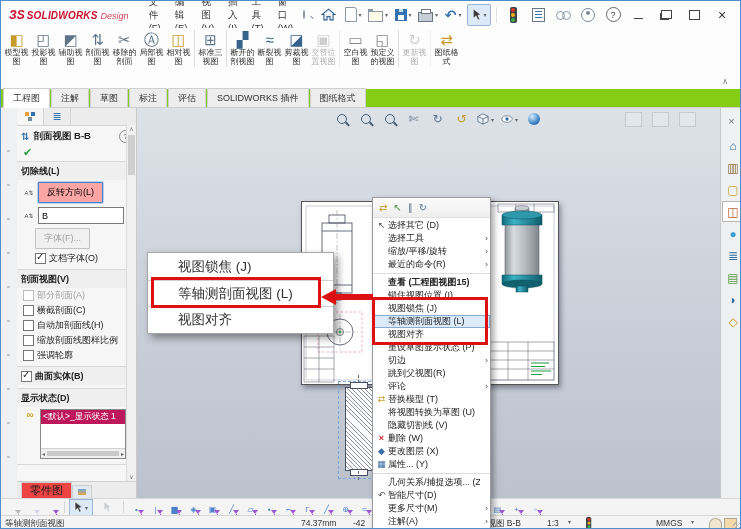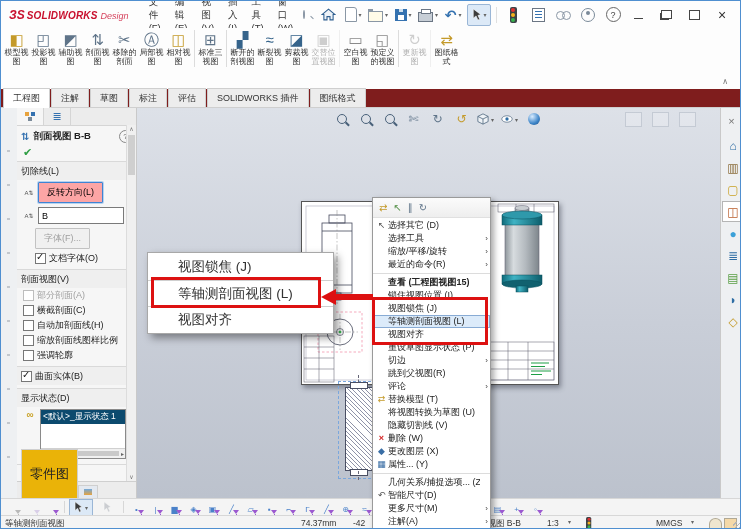--- a/index.html
+++ b/index.html
@@ -56,40 +56,40 @@
   #ribbon{position:absolute;left:0;top:27px;width:100%;height:61px;background:#fdfdfd;border-bottom:1px solid #d9d9d9}
   .rwrap{display:flex;align-items:stretch;padding:2px 0 0 2px}
   .rbtn{width:25px;padding:1px 1px;display:flex;flex-direction:column;align-items:center;cursor:default}
   .ric{font-size:15px;line-height:18px;height:18px}
   .rlbl{font-size:8px;line-height:1.08;text-align:center;word-break:break-all;color:#333}
   .rbtn.dis{opacity:.4;filter:grayscale(1)}
   .rbtn.sepa{border-right:1px solid #dcdcdc;margin-right:2px;padding-right:3px}
   .collapse{position:absolute;right:12px;bottom:3px;color:#777;font-size:8px;cursor:default}
   .collapse::after{content:"∧"}
   
-  #cmtabs{position:absolute;left:0;top:88px;width:100%;height:19px;background:#7f1d1d;border-bottom:1px solid #cfcfcf;display:flex;align-items:flex-end;padding-left:2px;box-sizing:border-box}
+  #cmtabs{position:absolute;left:0;top:88px;width:100%;height:19px;background:#84cc16;border-bottom:1px solid #cfcfcf;display:flex;align-items:flex-end;padding-left:2px;box-sizing:border-box}
   .ctab{display:inline-block;padding:3px 9px 2px;font-size:9px;color:#333;background:#ededed;border:1px solid #cfcfcf;border-bottom:none;margin-right:1px;cursor:default}
   .ctab.on{background:#fff;position:relative;top:1px;padding-bottom:3px}
   
   #leftstrip{position:absolute;left:0;top:107px;width:16px;height:390px;background:#eef0f2;border-right:1px solid #d5d5d5}
   #leftstrip::after{content:"";position:absolute;left:6px;top:10px;width:3px;height:370px;background:repeating-linear-gradient(#eef0f2 0 32px,#c2c7cd 32px 34px)}
   #ppanel{position:absolute;left:16px;top:107px;width:120px;height:390px;background:#f6f6f6;border-right:1px solid #c9c9c9;box-sizing:border-box;overflow:hidden}
   .ptabs{height:17px;display:flex;border-bottom:1px solid #d5d5d5;background:#ececec}
   .ptab{width:26px;display:flex;align-items:center;justify-content:center;border-right:1px solid #d5d5d5;cursor:default}
   .ptab.on{background:#f6f6f6}
   .pmic1{width:4px;height:4px;background:#e8a33d;box-shadow:6px 0 0 #3572b0,3px 5px 0 #7a8a99;margin:0 6px 5px 0}
   .pmic2::after{content:"≣";color:#3572b0;font-size:11px}
   .phead{height:20px;display:flex;align-items:center;padding:0 4px;gap:4px}
   .phic::after{content:"⇅";color:#3572b0;font-size:10px;font-weight:bold}
   .phtitle{font-weight:bold;font-size:9.5px;flex:1;white-space:nowrap}
   .phelp{width:11px;height:11px;border:1px solid #888;border-radius:50%;font-size:8px;display:flex;align-items:center;justify-content:center;color:#555}
   .pok{height:15px;padding-left:6px;border-bottom:1px solid #d9d9d9}
   .okc{color:#2f9e44;font-weight:bold;font-size:11px}
   .psec{border-bottom:1px solid #d9d9d9;padding-bottom:3px}
-  .pshead{display:flex;align-items:center;font-weight:normal;padding:3px 4px 2px;background:#efefef}
+  .pshead{display:flex;align-items:center;font-weight:bold;padding:3px 4px 2px;background:#efefef}
   .pshead .hl{flex:1;white-space:nowrap;overflow:hidden}
   .chev{color:#666;font-size:8px}
   .chev::after{content:"∧"}
   .prow{display:flex;align-items:center;padding:2px 3px 2px 6px;gap:3px}
   .prow.ind{padding-left:16px}
   .rvic{width:12px;color:#555;font-size:6px;text-align:center;flex:none}
   .rvic::after{content:"A⇅"}
   .pbtn{font-size:9px;font-family:inherit;padding:3px 8px;border:1px solid #8a8a8a;background:linear-gradient(#fafafa,#e6e6e6);border-radius:1px;cursor:default}
   .pbtn.focus{border-color:#3e84d4;background:#fca5a5;box-shadow:0 0 0 1px #b7d3ef}
   .pbtn.dis{color:#9f9f9f;background:#f0f0f0;border-color:#c2c2c2}
@@ -97,30 +97,30 @@
   .cb{width:9px;height:9px;border:1px solid #777;background:#fff;display:inline-block;position:relative;flex:none}
   .cb.on::after{content:"✓";position:absolute;left:0;top:-3px;font-size:10px;color:#222}
   .prow.dis .plbl{color:#9e9e9e}
   .prow.dis .cb{border-color:#bdbdbd}
   .plbl{white-space:normal;line-height:1.15}
   .pshead .cb{margin-right:3px}
   .glasses{color:#c9a227;font-weight:bold;font-size:10px;width:14px;flex:none;text-align:center}
   .glasses::after{content:"∞"}
   .dslist{width:84px;border:1px solid #8a8a8a;background:#fff;height:48px;position:relative;overflow:hidden}
   .dsitem{font-size:8.5px;padding:1px 2px;white-space:nowrap}
-  .dsitem.sel{background:#0c4a6e;color:#fff}
+  .dsitem.sel{background:#be185d;color:#fff}
   .dshscroll{position:absolute;bottom:0;left:0;right:0;height:9px;background:#f0f0f0;border-top:1px solid #d0d0d0;display:flex;justify-content:space-between;align-items:center;font-size:6px;color:#666;padding:0 1px}
   .dshscroll b{font-weight:normal}
   .dsthumb{flex:1;height:5px;background:#c9c9c9;margin:0 2px}
   .pscroll{position:absolute;right:0;top:17px;bottom:16px;width:9px;background:#f0f0f0;border-left:1px solid #dcdcdc;font-size:6px;color:#777;text-align:center}
   .pscroll .up{display:block;height:9px}
   .pscroll .thumb{display:block;height:40px;background:#cfcfcf;margin:1px}
   .pscroll .dn{position:absolute;bottom:0;left:0;right:0;height:9px}
   .ptabbot{position:absolute;bottom:0;left:0;right:0;height:16px;background:#ececec;border-top:1px solid #cfcfcf;display:flex;align-items:flex-end}
-  .btab{background:#eab308;border:1px solid #cfcfcf;border-bottom:none;font-size:13px;padding:15px 8px;margin-left:4px}
+  .btab{background:#ef4444;border:1px solid #cfcfcf;border-bottom:none;font-size:11px;padding:0 8px;margin-left:4px}
   .btab2{width:18px;height:12px;border:1px solid #cfcfcf;border-bottom:none;background:#e4e9f0;display:flex;align-items:center;justify-content:center}
   .btab2 i{width:8px;height:6px;background:linear-gradient(#6fa8dc,#e8a33d)}
   
   #graphics{position:absolute;left:136px;top:107px;width:583px;height:390px;background:linear-gradient(180deg,#dde1e8 0%,#c9ced8 55%,#bcc2cd 100%);overflow:hidden}
   #headsup{position:absolute;left:196px;top:1px;display:flex;align-items:center;gap:7px;height:20px}
   .hub{display:inline-flex;align-items:center;justify-content:center;width:17px;height:17px;position:relative}
   .hub .shape{display:none}
   .hub.mag .s-mag{display:inline-block}
   .hub.cube .s-cube{display:inline-block}
   .hub.eye .s-eye{display:inline-block}

